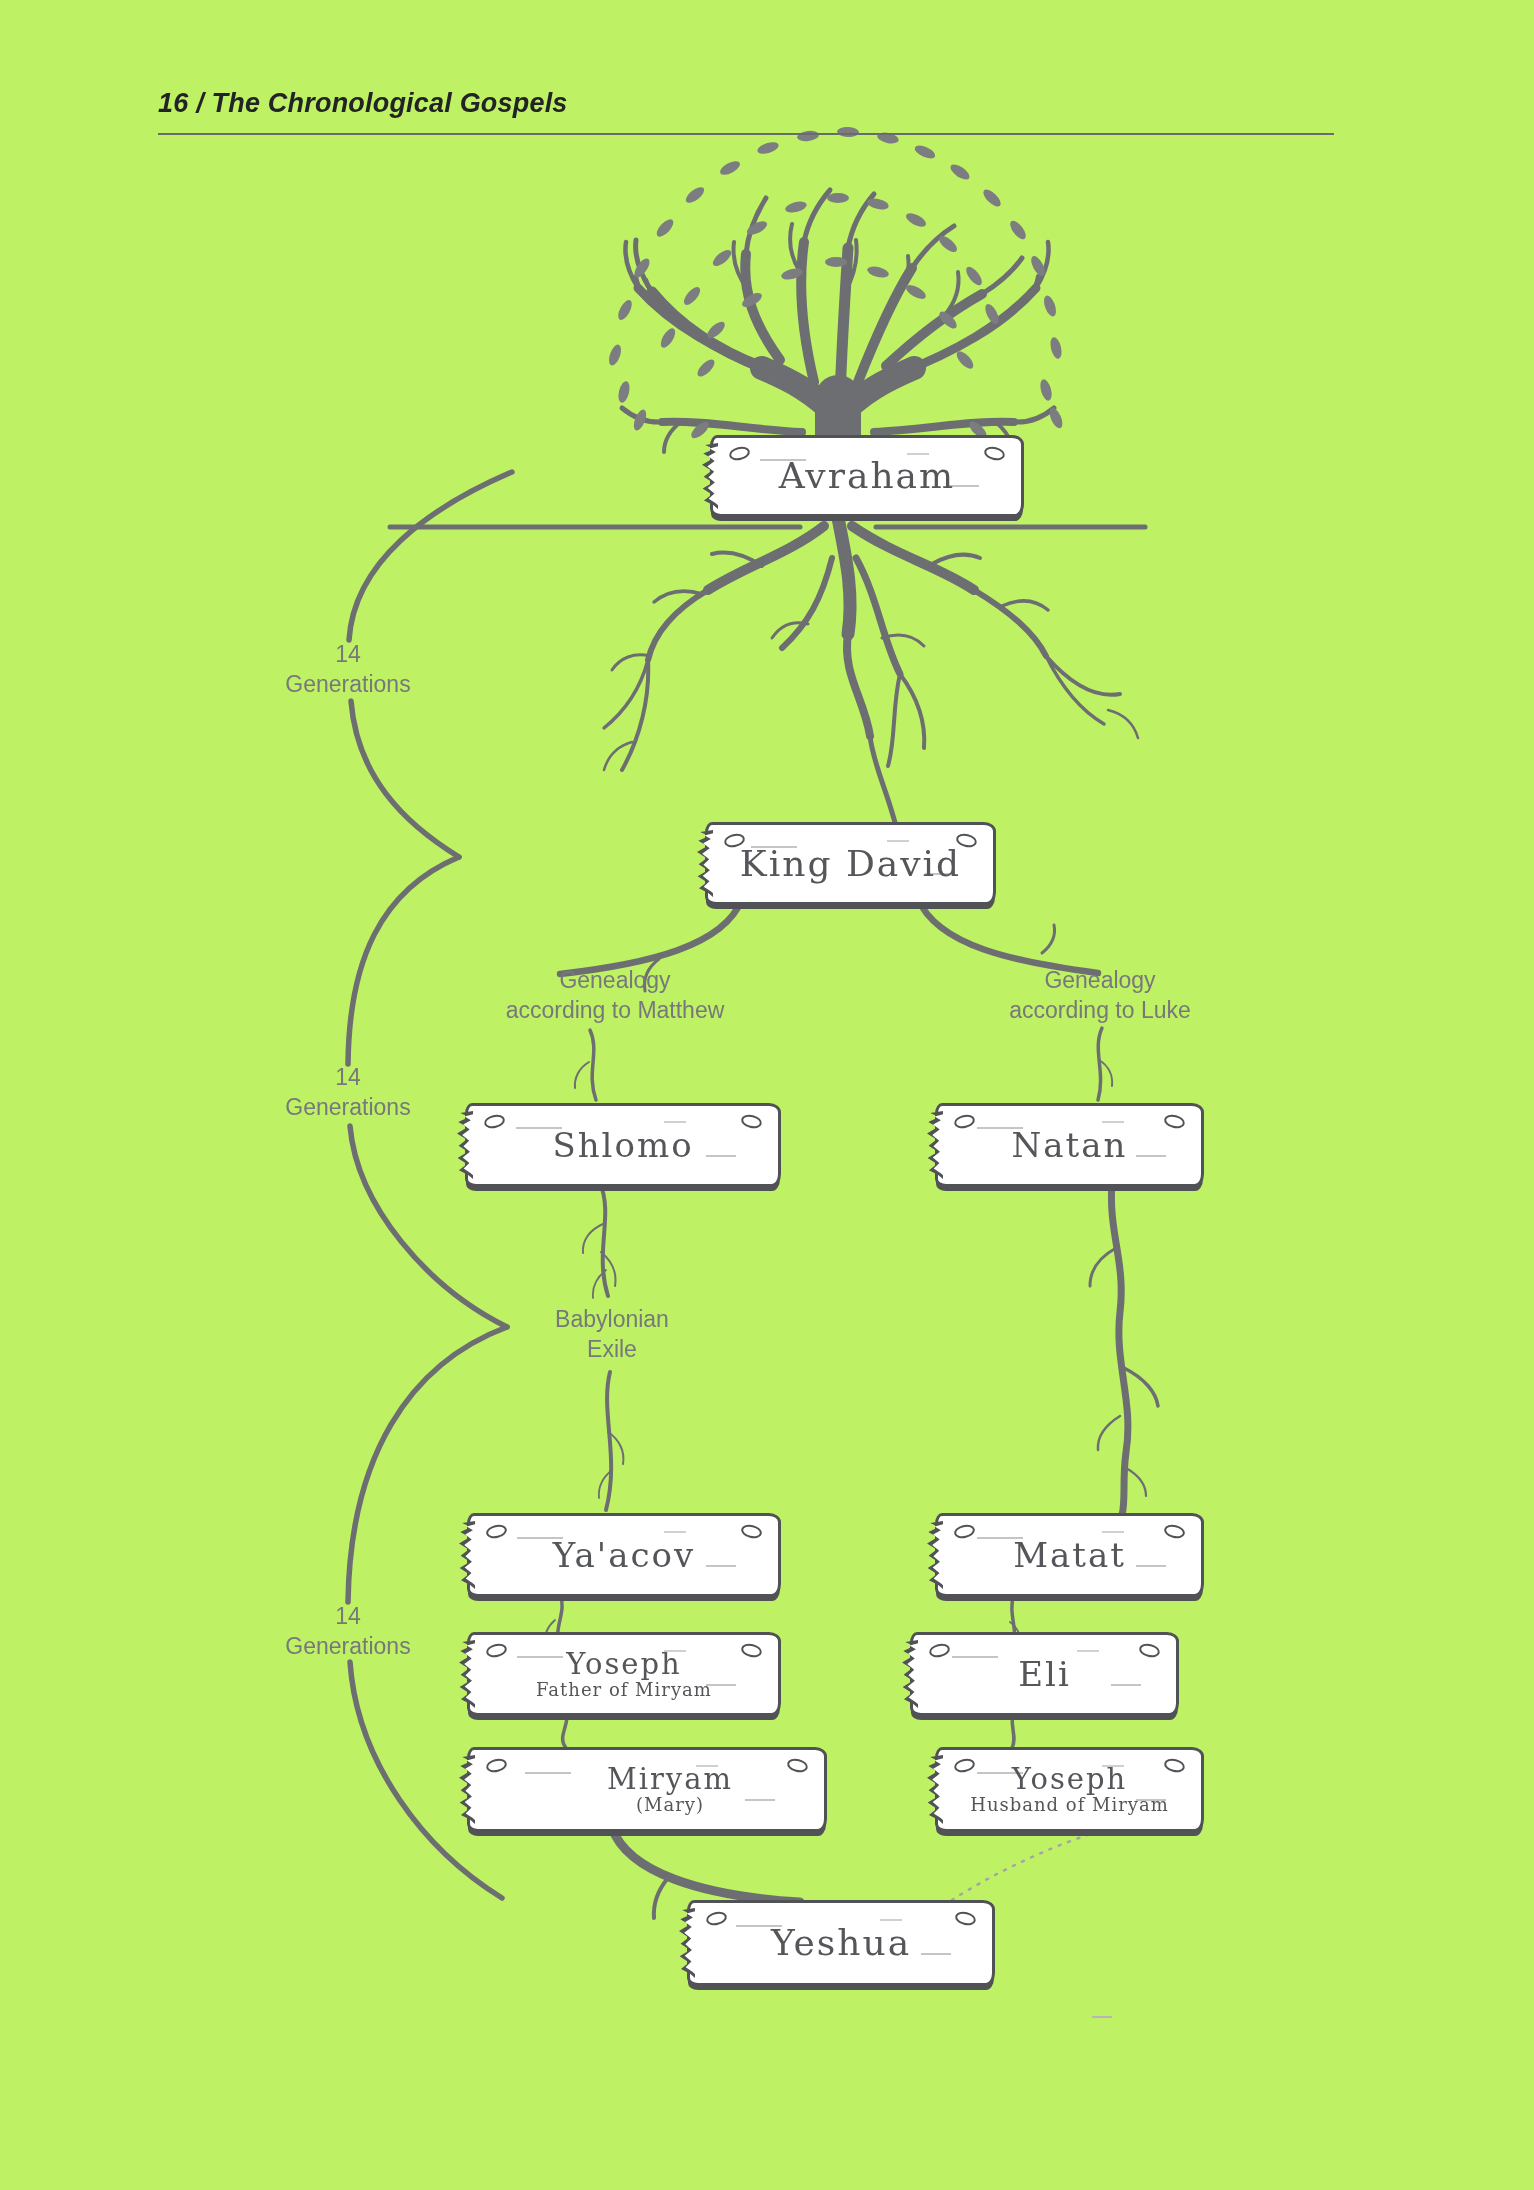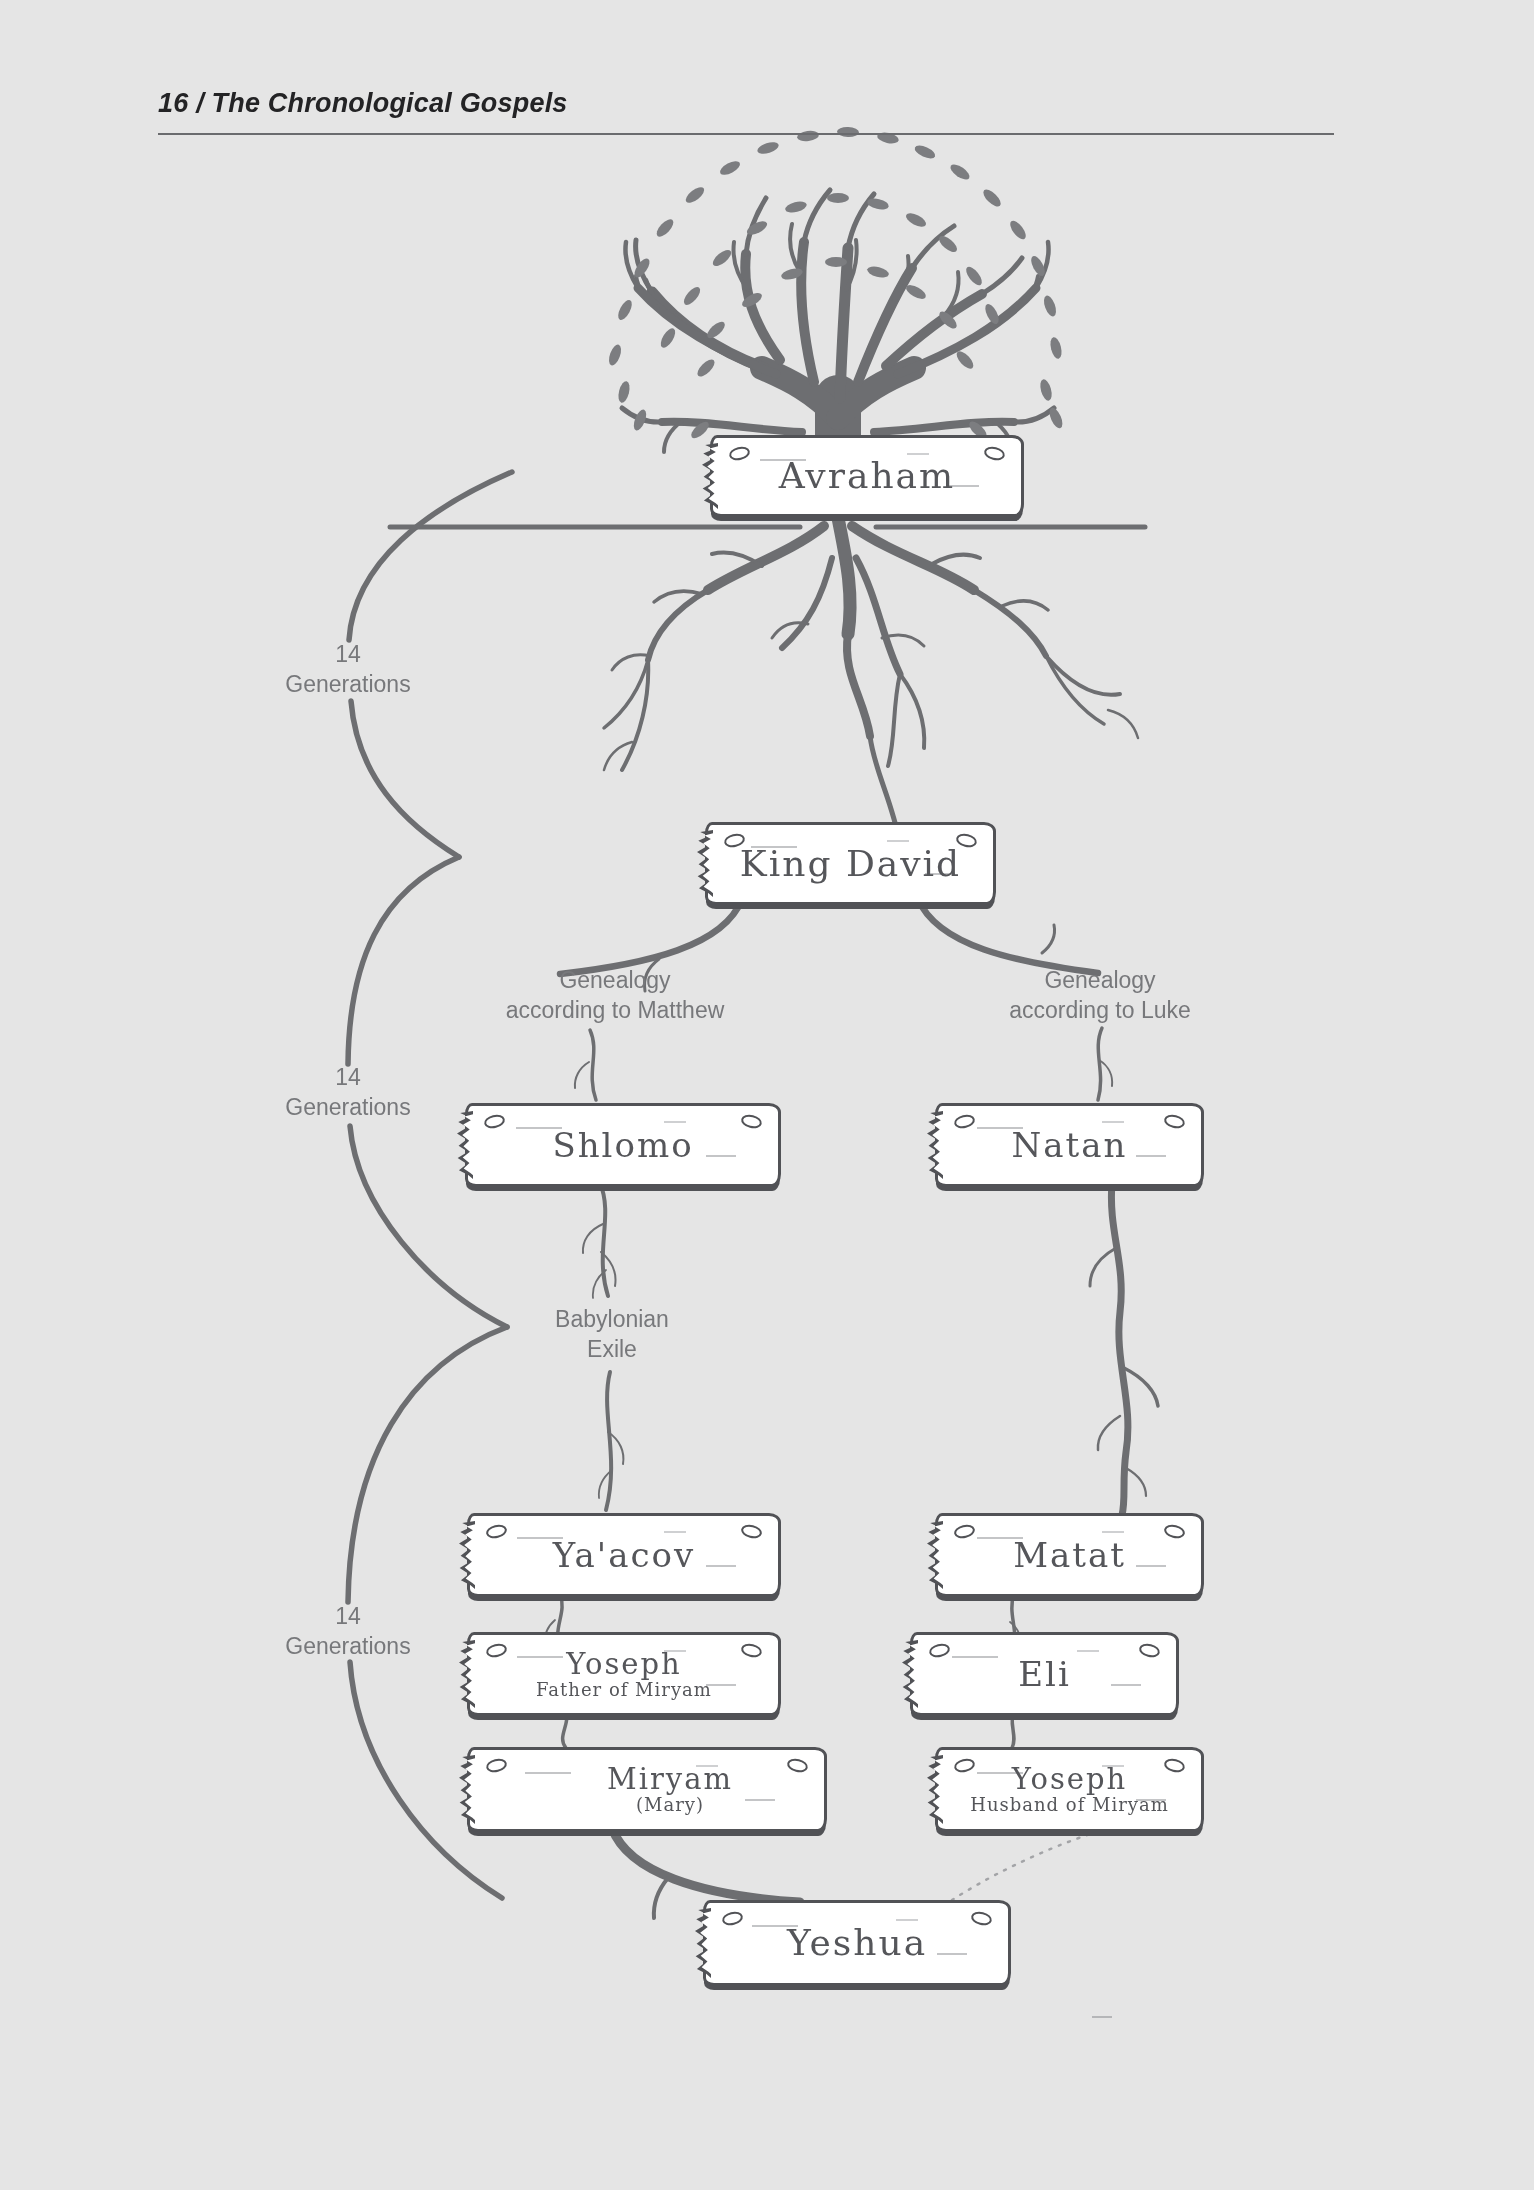--- a/index.html
+++ b/index.html
@@ -1,16 +1,16 @@
 <!DOCTYPE html>
 <html><head>
 <meta charset="utf-8">
 <style>
   html,body{margin:0;padding:0;background:#fff;}
-  .page{position:relative;width:1534px;height:2190px;background:#e5e5e5;overflow:hidden;
+  .page{position:relative;width:1534px;height:2190px;background:#bef264;overflow:hidden;
         font-family:"Liberation Sans",sans-serif;}
   .art{position:absolute;left:0;top:0;width:1534px;height:2190px;}
 
   
   .header{position:absolute;left:158px;top:88px;font-style:italic;font-weight:600;
           font-size:27px;color:#232325;letter-spacing:.2px;}
   .header-rule{position:absolute;left:158px;top:133px;width:1176px;height:2px;background:#6a6b6e;}
 
   
   .plaque{position:absolute;background:#fff;border:3px solid #515256;
@@ -282,21 +282,21 @@
     <span class="plaque-sub">(Mary)</span>
   </div>
 
   <div class="plaque" style="left:935px;top:1747px;width:263px;height:79px;">
     <span class="nail nail-left"></span>
     <span class="nail nail-right"></span>
     <span class="plaque-name small">Yoseph</span>
     <span class="plaque-sub">Husband of Miryam</span>
   </div>
 
-  <div class="plaque" style="left:703px;top:1900px;width:302px;height:80px;">
+  <div class="plaque" style="left:687px;top:1900px;width:302px;height:80px;">
     <span class="nail nail-left"></span>
     <span class="nail nail-right"></span>
     <span class="plaque-name big">Yeshua</span>
   </div>
 
   <div class="note" style="left:459px;top:966px;width:312px;">
     <div class="l">Genealogy</div>
     <div class="l">according to Matthew</div>
   </div>
 

